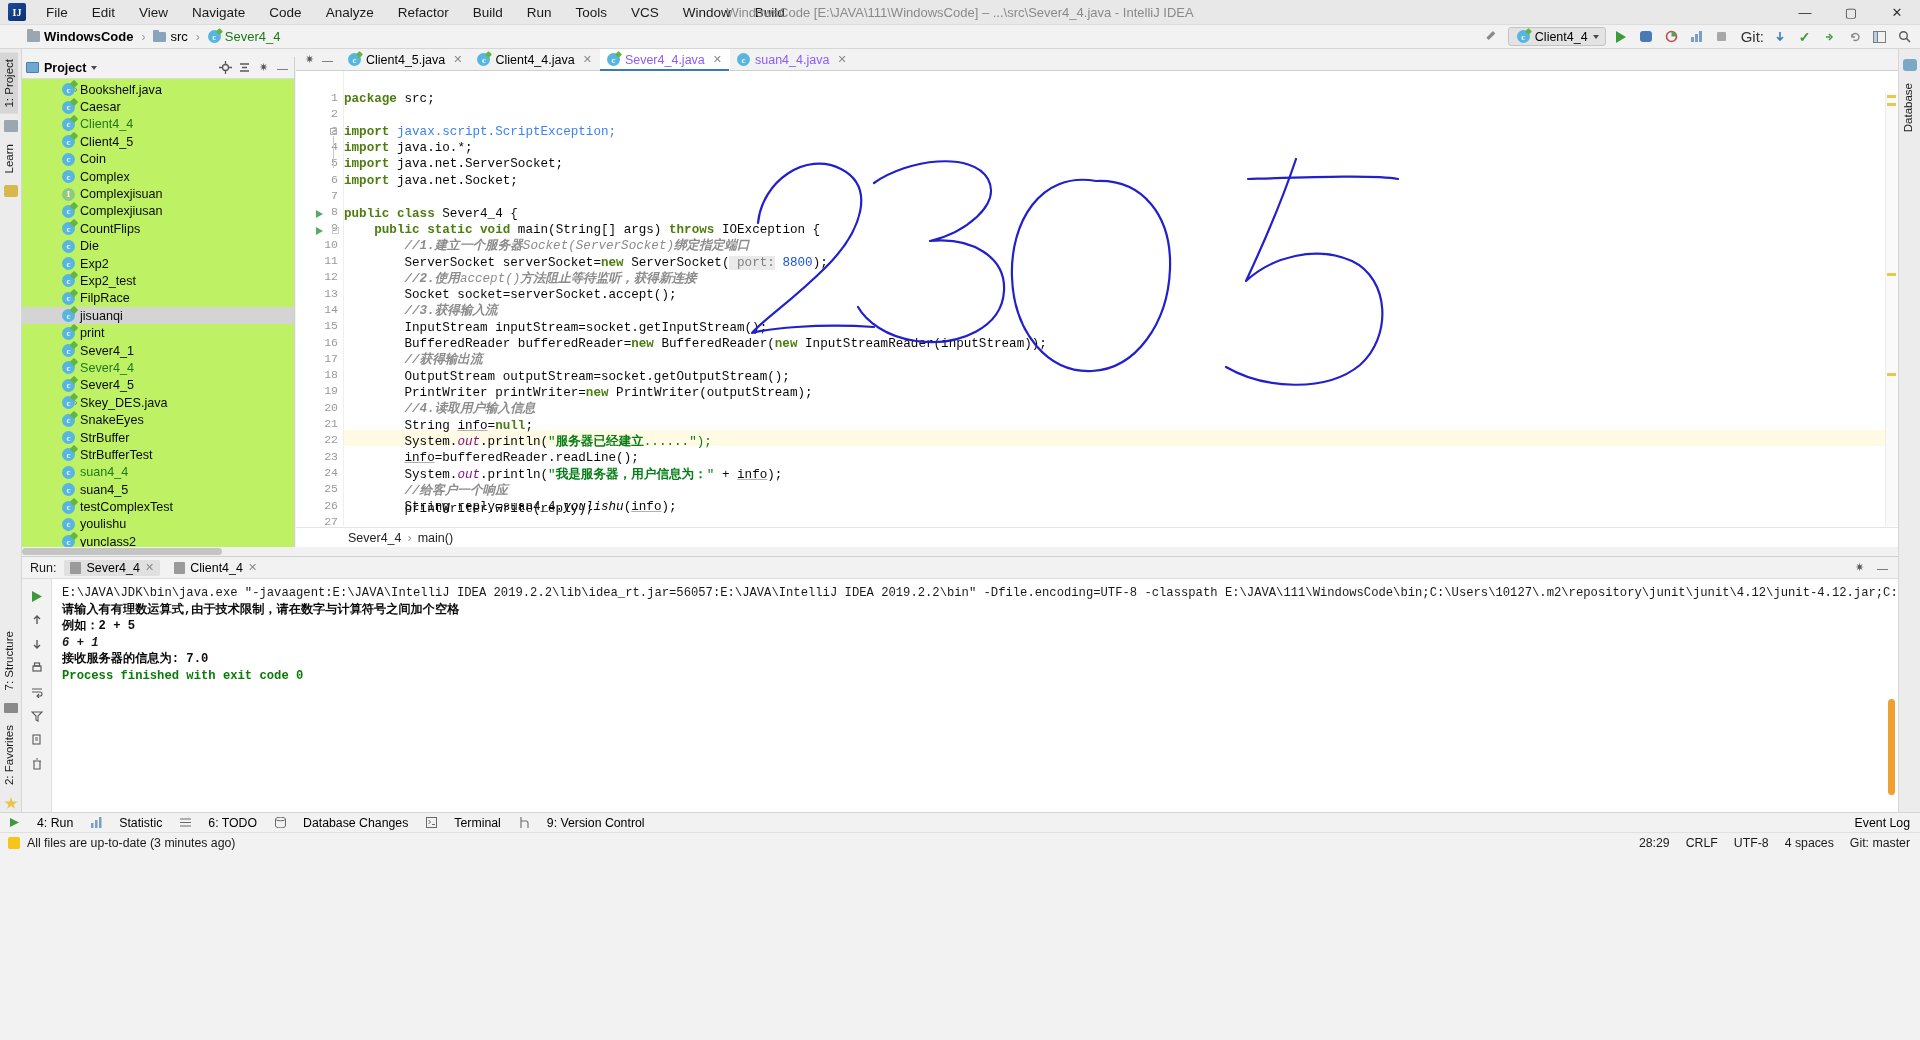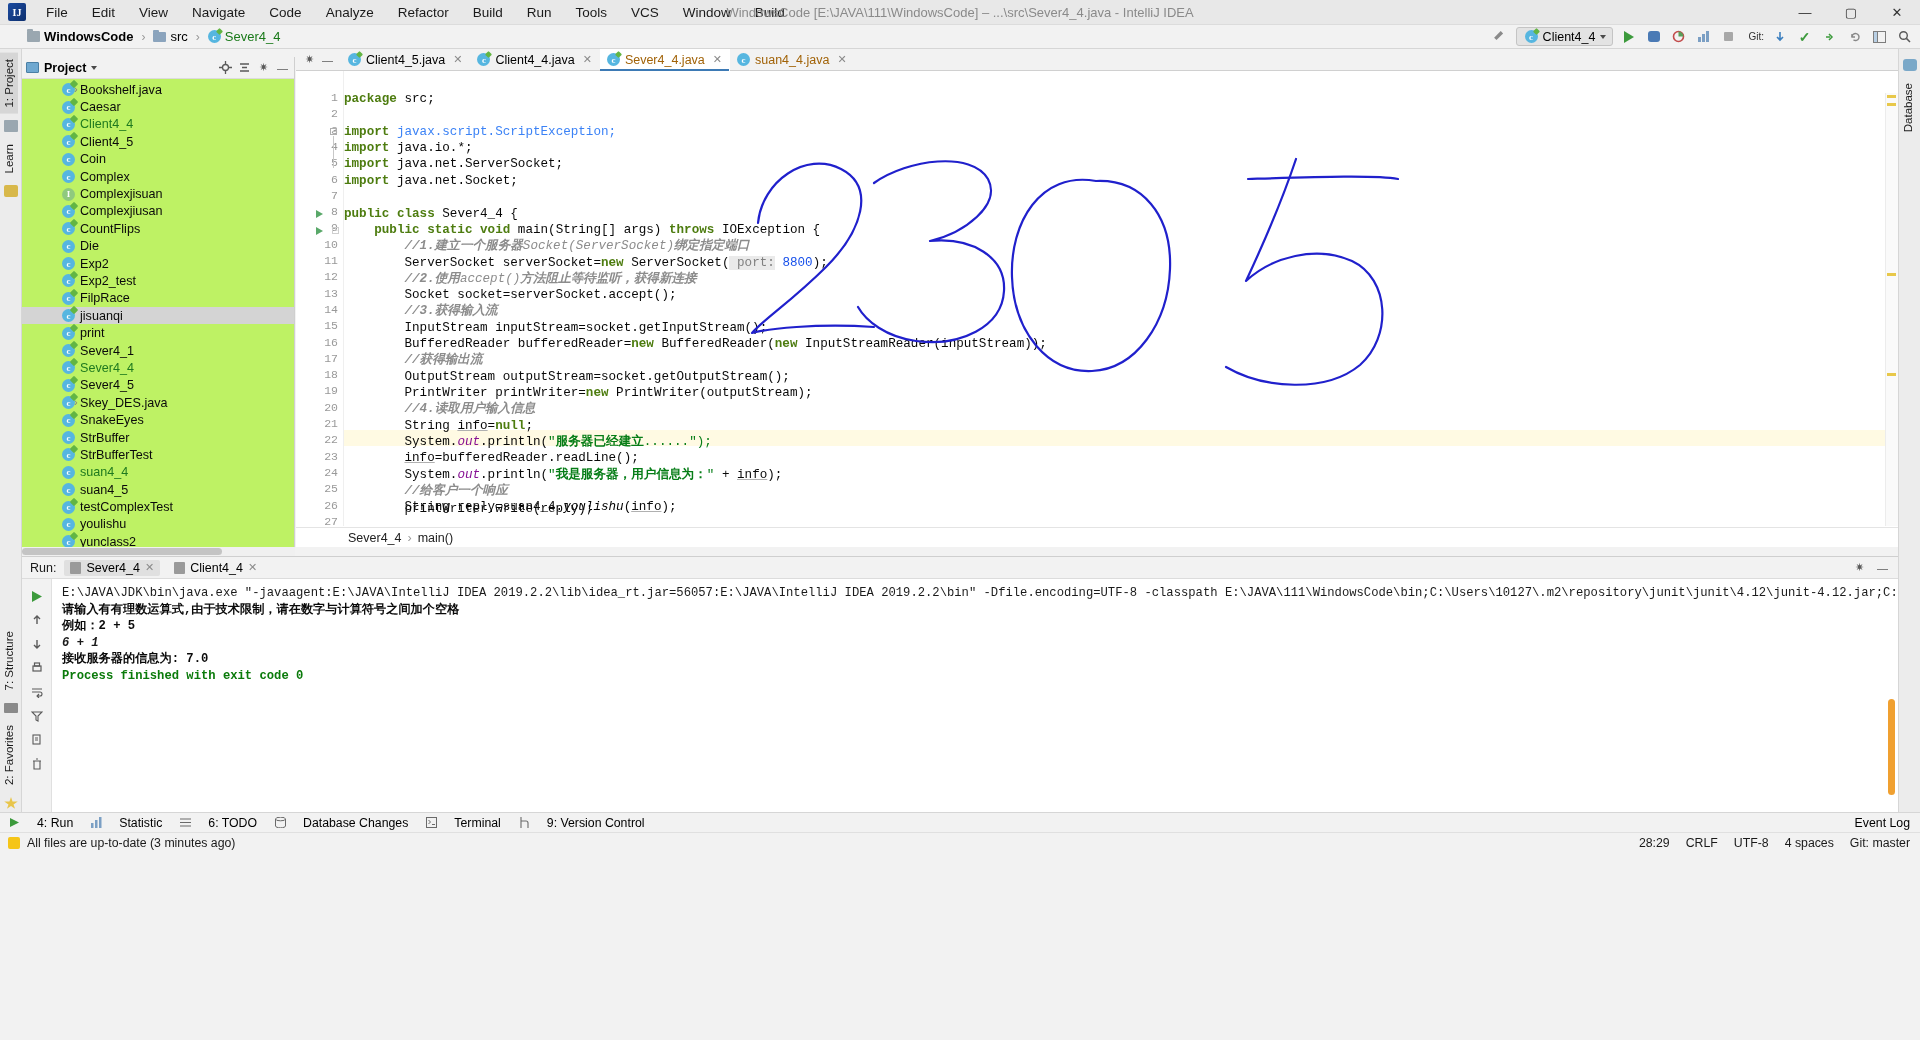--- a/index.html
+++ b/index.html
@@ -71,21 +71,21 @@
   .runconf {
     display:flex; align-items:center; gap:5px;
     background:#e3e3e3; border:1px solid #c4c4c4; border-radius:3px;
     height:19px; padding:0 6px 0 8px; font-size:12.5px; min-width:92px;
   }
   .tri-down { width:0;height:0;border-left:3.5px solid transparent;border-right:3.5px solid transparent;border-top:4px solid #4a4a4a;}
   .tool-ico { width:19px;height:19px;display:flex;align-items:center;justify-content:center;}
   .play-tri { width:0;height:0;border-top:6px solid transparent;border-bottom:6px solid transparent;border-left:10px solid #3c9a3c;}
   .bug-ico { width:12px;height:11px;background:#4a7ab5;border-radius:3px;position:relative;}
   .hammer { width:12px; height:12px; background:#8a8a8a; clip-path: polygon(0 60%,55% 5%,75% 25%,20% 80%); }
-  .git-label { font-size:10px; color:#333; margin-left:4px;}
+  .git-label { font-size:15px; color:#333; margin-left:4px;}
   .check-g { color:#3c9a3c; font-size:14px; font-weight:bold;}
 
   
   .left-strip {
     position:absolute; left:0; top:49px; width:22px; height:771px;
     background:#ececec; border-right:1px solid #d6d6d6;
   }
   .vtab {
     writing-mode: vertical-rl; transform: rotate(180deg);
     font-size:11.5px; padding:6px 3px; color:#1a1a1a; white-space:nowrap;
@@ -155,21 +155,21 @@
   .tab {
     height:22px; display:flex; align-items:center; gap:5px; padding:0 7px;
     font-size:12.5px; white-space:nowrap; border-right:1px solid transparent;
     position:relative;
   }
   .tab.active { background:#fff; }
   .tab.active:after{
     content:''; position:absolute; left:0; right:0; bottom:0; height:2px; background:#3d7ab5;
   }
   .tab .x { color:#8a8a8a; font-size:11px; margin-left:3px; }
-  .tab-lbl.green { color:#a16207; }
+  .tab-lbl.green { color:#8b5cf6; }
 
   .code-area {
     position:relative; height:455px; background:#fff; overflow:hidden;
   }
   .gutter {
     position:absolute; left:0; top:0; width:48px; height:455px;
     background:#fff;
   }
   .fold-col {
     position:absolute; left:30px; top:0; width:18px; height:455px;

